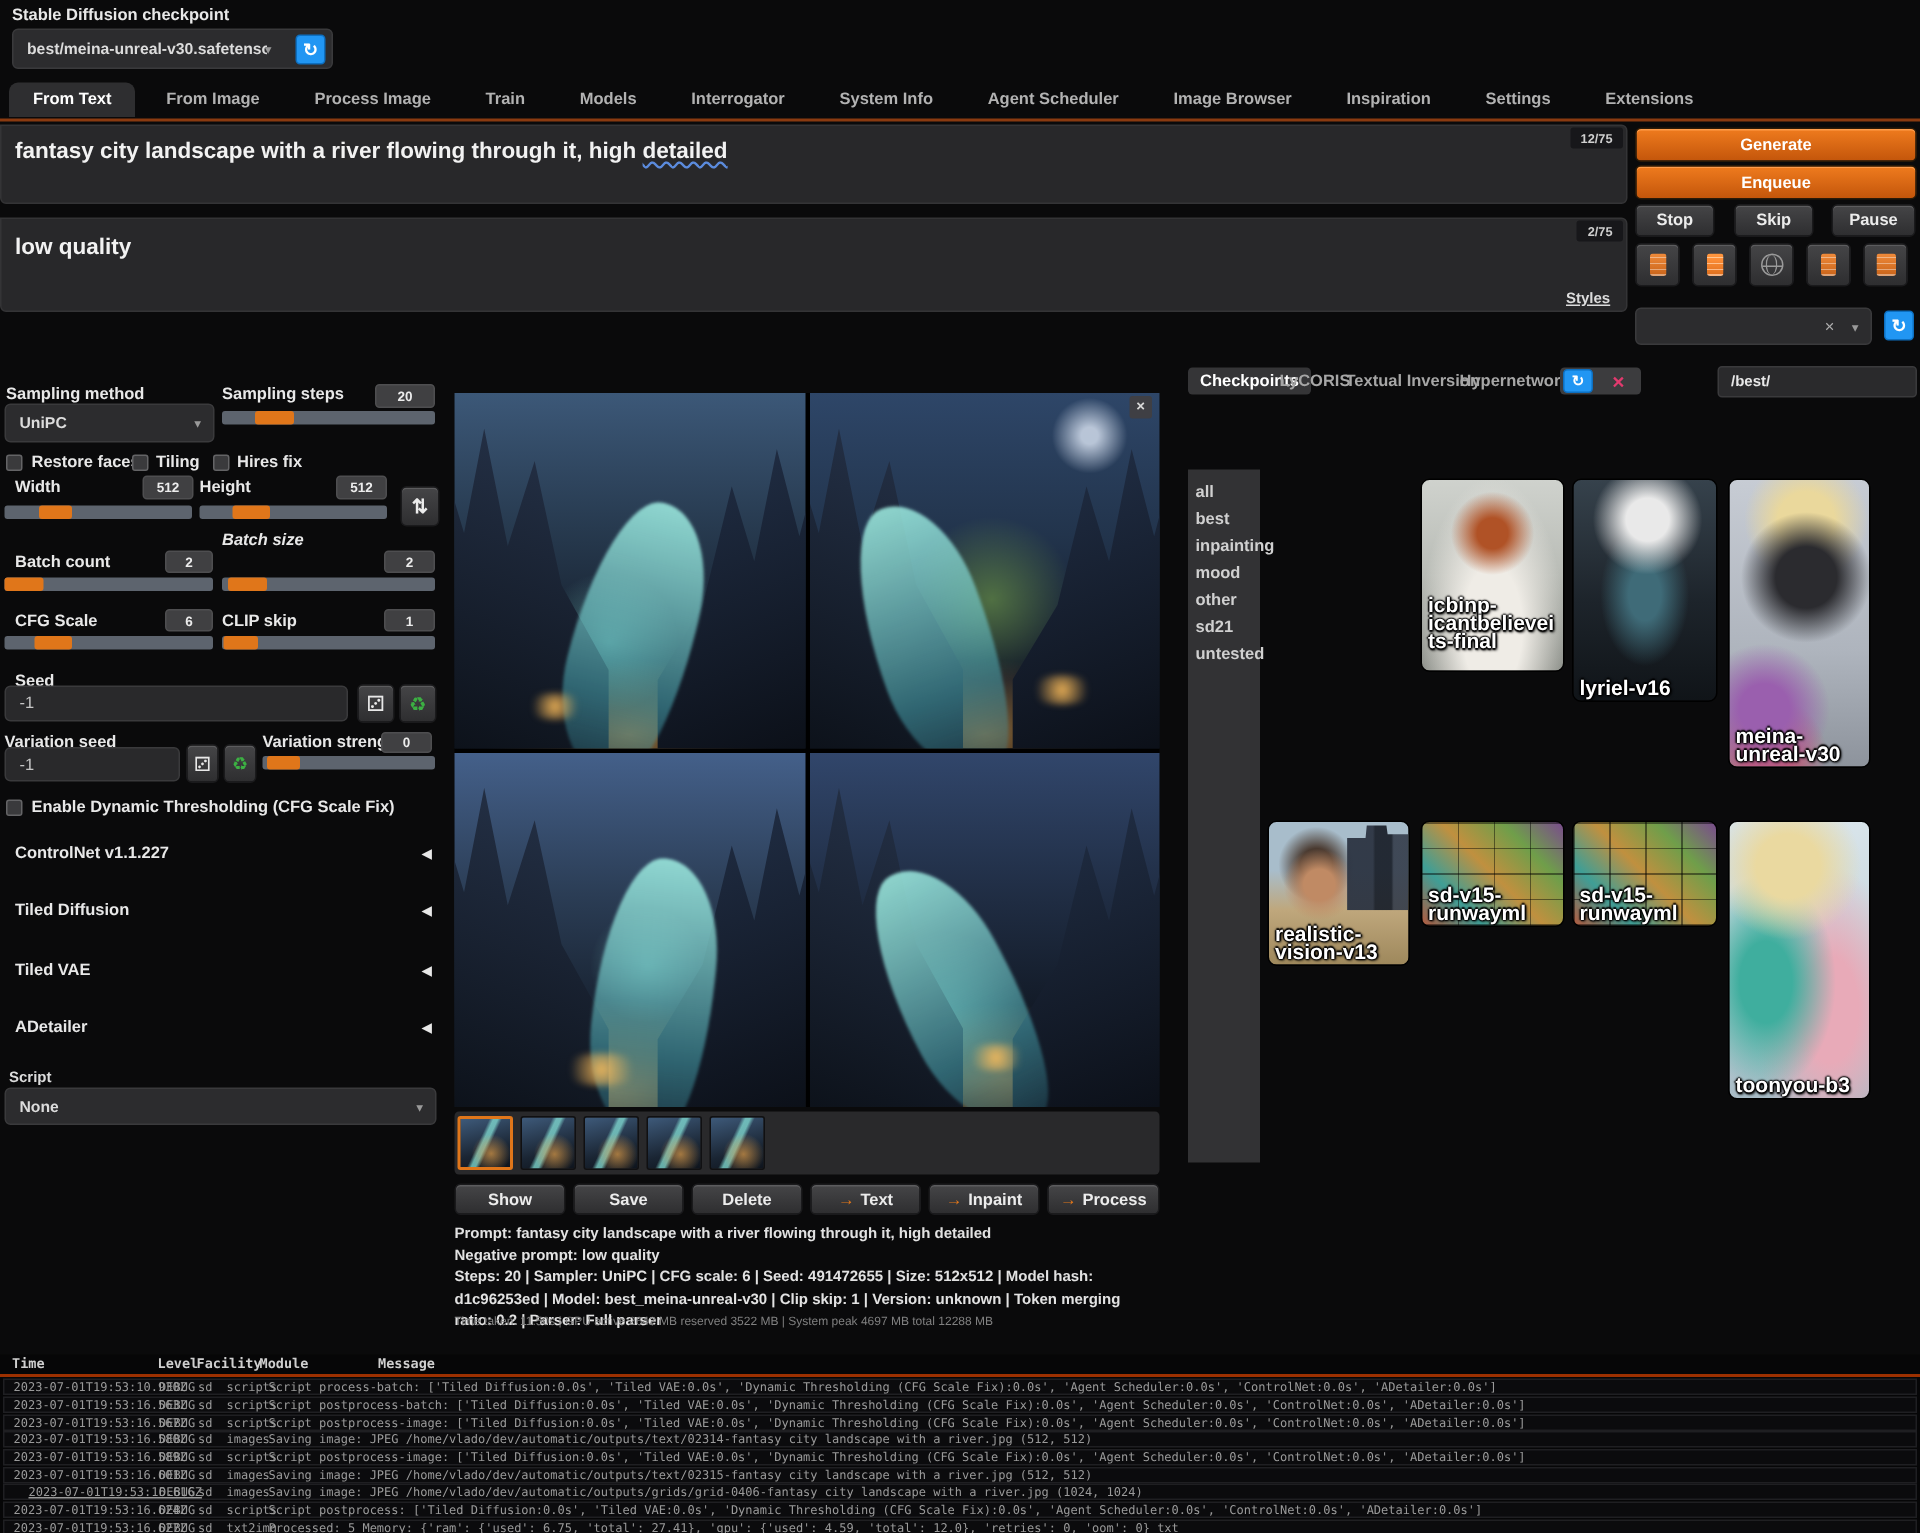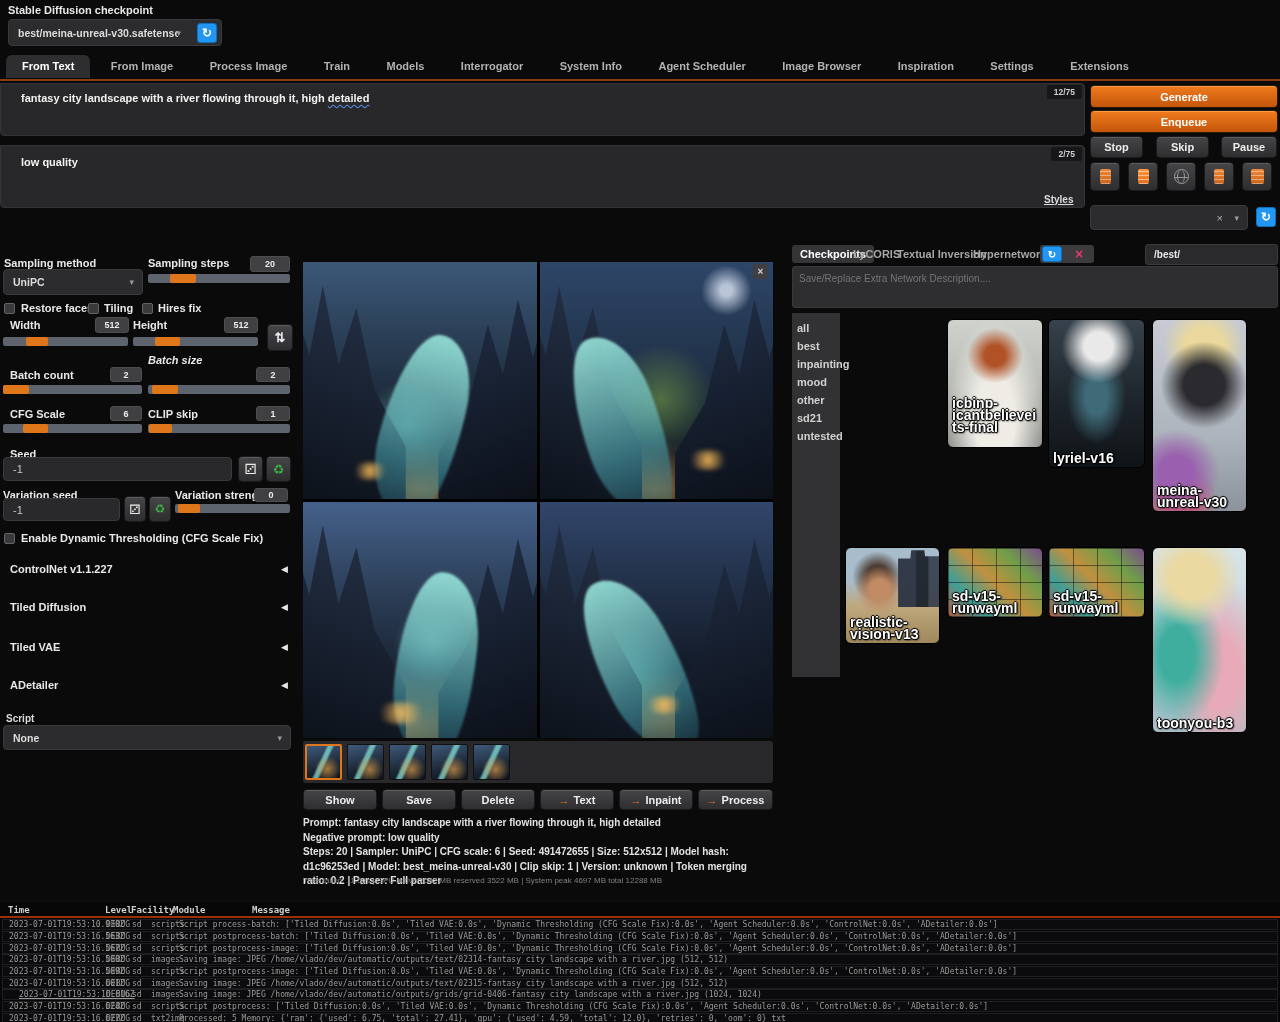--- a/index.html
+++ b/index.html
@@ -38,21 +38,21 @@
   .cb{width:11px;height:11px;background:#3a3a3c;border:1px solid #646466;border-radius:2px;display:inline-block;}
 
   
   .tab{display:inline-block;padding:5px 16px 6px 16px;font-size:11px;font-weight:bold;color:#b2b2b2;cursor:pointer;}
   .tab.active{background:#2e2e30;color:#fff;border-radius:6px 6px 0 0;}
 
   .counter{position:absolute;top:1px;right:2px;background:#17171a;color:#cfcfcf;font-size:8.5px;font-weight:bold;
            padding:2px 7px;border-radius:2px;}
 
   .promptbox{background:#28282a;border:1px solid #343436;border-radius:0 4px 4px 4px;}
-  .prompt-text{position:absolute;left:20px;top:8px;font-size:11px;font-weight:bold;color:#f2f2f2;}
+  .prompt-text{position:absolute;left:9px;top:8px;font-size:15px;font-weight:bold;color:#f2f2f2;}
   .squiggle{text-decoration:underline;text-decoration-style:wavy;text-decoration-color:#5b8bdd;text-underline-offset:2px;}
 
   
   .acc-arrow{color:#e8e8e8;font-size:9px;}
 
   
   #viewer{background:#000;display:grid;grid-template-columns:1fr 1fr;grid-template-rows:1fr 1fr;gap:3px;}
   .quad{position:relative;overflow:hidden;}
   .q-tl{background:
     radial-gradient(ellipse 60% 30% at 50% 96%, rgba(238,166,74,.55), transparent 70%),
@@ -397,23 +397,22 @@
   <span class="abs nettab" style="left:897px;top:248px;">Textual Inversion</span>
   <span class="abs nettab" style="left:973px;top:248px;">Hypernetworks</span>
   <div class="abs" style="left:1040px;top:245px;width:54px;height:18px;background:#3c3c3e;border-radius:3px;"></div>
   <div class="abs blue-btn" style="left:1042px;top:246px;width:20px;height:16px;font-size:10px;">
       <span>↻</span>
     </div>
   <div class="abs" style="left:1066px;top:245px;width:26px;height:18px;display:flex;align-items:center;justify-content:center;color:var(--red);font-size:14px;font-weight:bold;cursor:pointer;">
       <span>×</span>
     </div>
   <input class="abs" style="left: 1145px; top: 244px; width: 133px; height: 21px; background: rgb(42, 42, 44); border: 1px solid rgb(58, 58, 60); border-radius: 3px; color: rgb(232, 232, 232); font-size: 10px; font-weight: bold; padding-left: 8px; font-family: &quot;Liberation Sans&quot;, sans-serif;" value="/best/">
-  <textarea class="abs" style="left: 792px; top: 266px; width: 486px; height: 42px; background: rgb(46, 46, 48); border: 1px solid rgb(58, 58, 60); border-radius: 3px; color: rgb(189, 189, 189); font-size: 10px; padding: 6px; resize: none; font-family: &quot;Liberation Sans&quot;, sans-serif;" placeholder="Save/Replace Extra Network Description...."></textarea>
-
-  <div class="abs" style="left:792px;top:313px;width:48px;height:364px;background:#323234;">
+
+  <div class="abs" style="left:792px;top:313px;width:48px;height:462px;background:#323234;">
     <div style="padding:6px 0 0 5px;font-size:11px;font-weight:bold;color:#d0d0d0;line-height:18px;">
       <div>all</div>
       <div>best</div>
       <div>inpainting</div>
       <div>mood</div>
       <div>other</div>
       <div>sd21</div>
       <div>untested</div>
     </div>
   </div>

